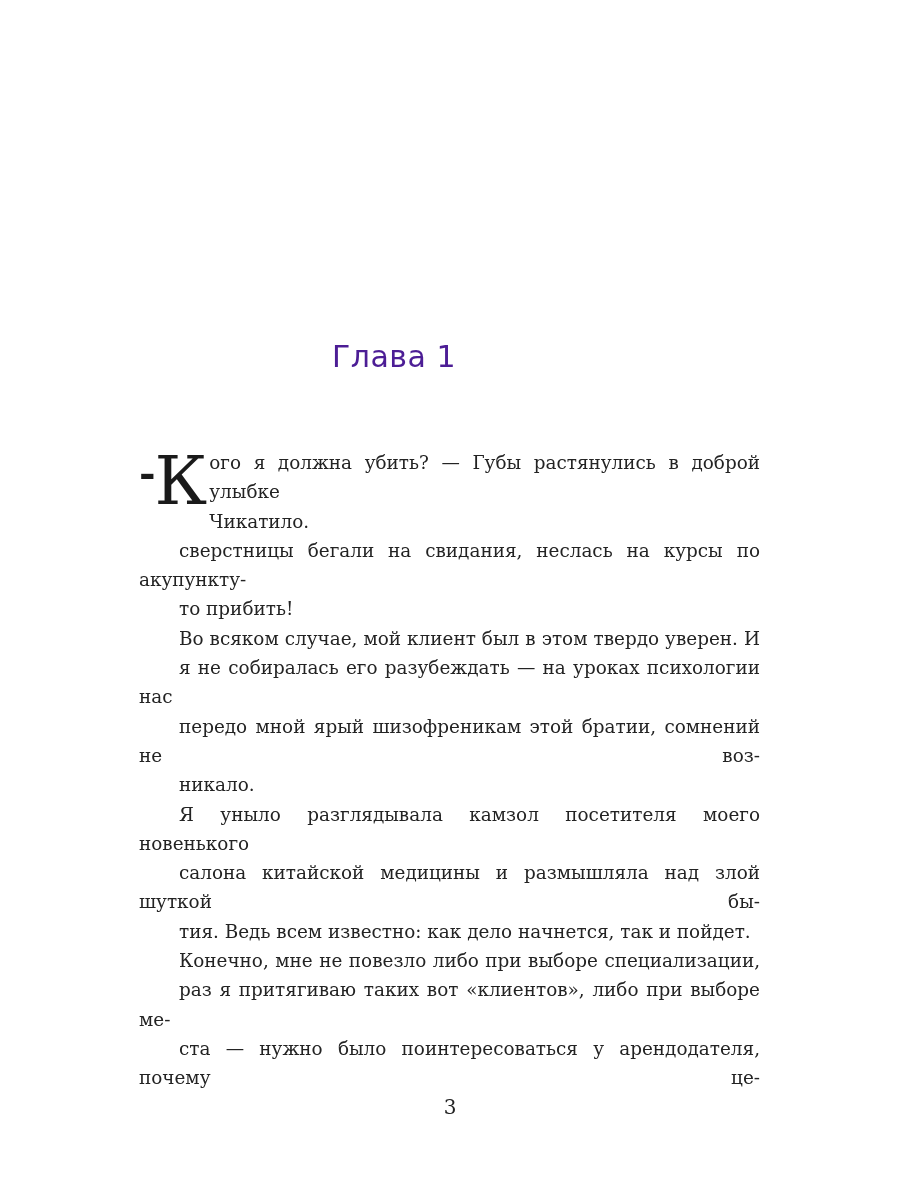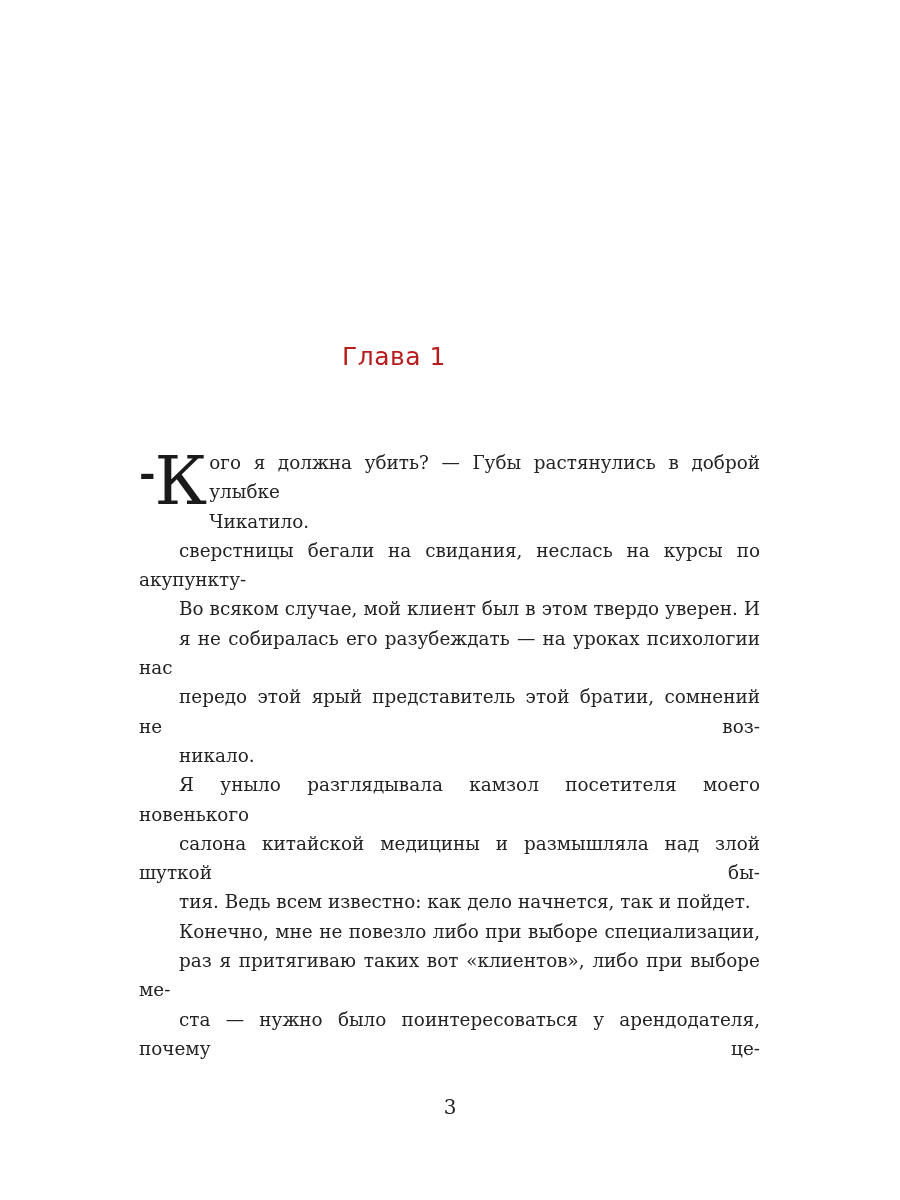--- a/index.html
+++ b/index.html
@@ -21,22 +21,22 @@
       background: #ffffff;
     }
     .chapter-heading {
       position: absolute;
       left: 0;
       width: 788px;
       top: 338px;
       text-align: center;
       font-family: "DejaVu Sans", sans-serif;
       font-weight: 300;
-      color: #b91c1c;
-      font-size: 25px;
+      color: #4c1d95;
+      font-size: 30px;
       line-height: 37px;
       letter-spacing: 0.5px;
     }
     .chapter-heading div { font-weight: normal; }
     .body-text {
       position: absolute;
       left: 139px;
       width: 621px;
       top: 448px;
       font-family: "DejaVu Serif", serif;
@@ -105,26 +105,27 @@
       <span class="dropcap-wrap">
         <span class="dropcap-dash">-</span>
         <span class="dropcap-letter">К</span>
       </span>
       <span class="line">ого я должна убить? — Губы растянулись в доброй улыбке</span>
       <span class="line last">Чикатило.</span>
     </p>
 
     <p class="para">
       <span class="line">сверстницы бегали на свидания, неслась на курсы по акупункту-</span>
+      <span class="line last">то прибить!</span>
     </p>
 
     <p class="para">
       <span class="line">Во всяком случае, мой клиент был в этом твердо уверен. И</span>
       <span class="line">я не собиралась его разубеждать — на уроках психологии нас</span>
-      <span class="line">передо этой ярый представитель этой братии, сомнений не воз-</span>
+      <span class="line">передо мной ярый шизофреникам этой братии, сомнений не воз-</span>
       <span class="line last">никало.</span>
     </p>
 
     <p class="para">
       <span class="line">Я уныло разглядывала камзол посетителя моего новенького</span>
       <span class="line">салона китайской медицины и размышляла над злой шуткой бы-</span>
       <span class="line last">тия. Ведь всем известно: как дело начнется, так и пойдет.</span>
     </p>
 
     <p class="para">

